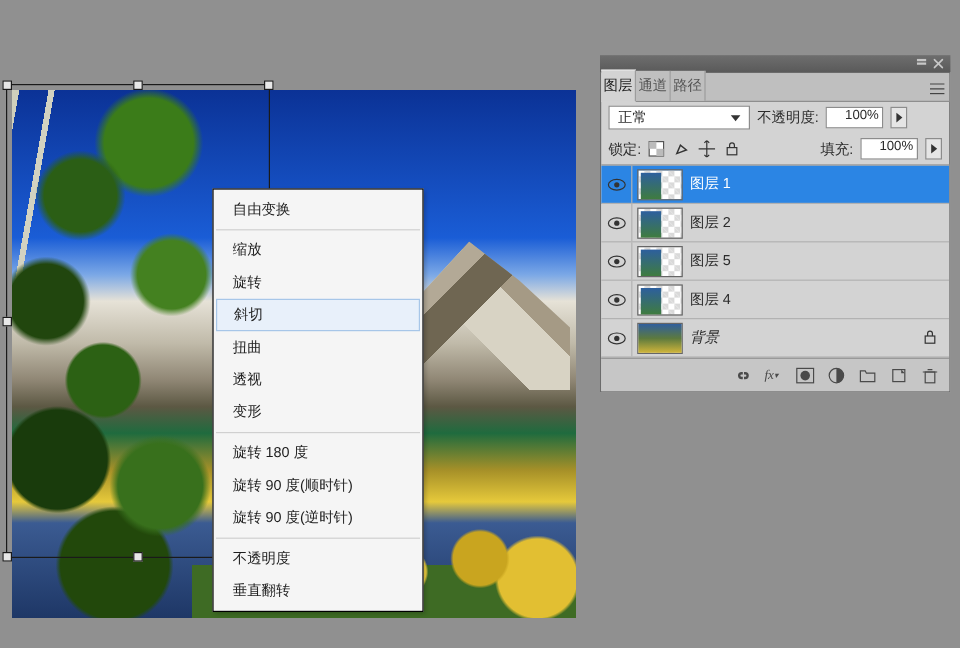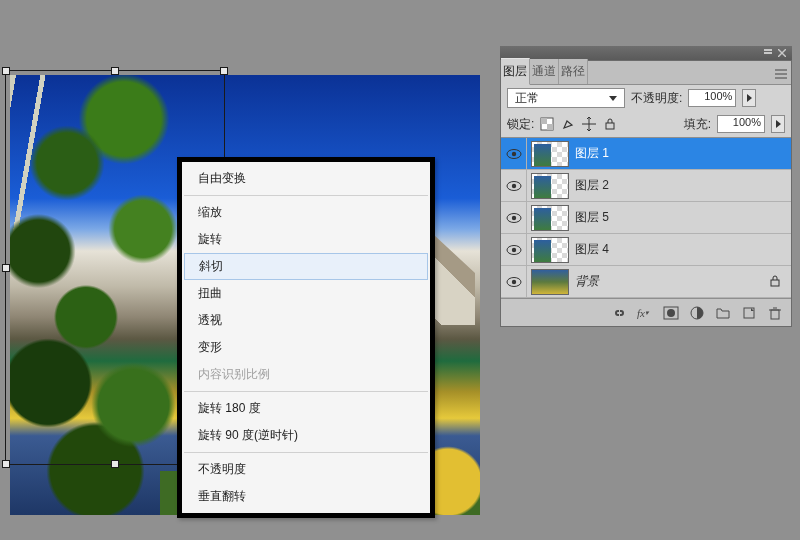--- a/index.html
+++ b/index.html
@@ -71,23 +71,23 @@
   .handle.ml { left: -4px; top: calc(50% - 4px); }
   .handle.mr { right: -4px; top: calc(50% - 4px); }
   .handle.bl { left: -4px; bottom: -4px; }
   .handle.bc { left: calc(50% - 4px); bottom: -4px; }
   .handle.br { right: -4px; bottom: -4px; }
 
   
   .context-menu {
     position: absolute;
     left: 177px; top: 157px;
-    width: 258px;
+    width: 176px;
     background: #f5f5f5;
-    border: 5px solid #000000;
+    border: 1px solid #000000;
     font-size: 12px;
     color: #1d1d1d;
     box-shadow: 2px 2px 4px rgba(0,0,0,0.25);
     padding: 3px 0;
   }
   .context-menu .item {
     padding: 4px 16px;
     line-height: 19px;
     white-space: nowrap;
   }
@@ -268,23 +268,23 @@
 
 <div class="context-menu" id="ctx">
     <div class="item">自由变换</div>
     <div class="sep"></div>
     <div class="item">缩放</div>
     <div class="item">旋转</div>
     <div class="item highlight">斜切</div>
     <div class="item">扭曲</div>
     <div class="item">透视</div>
     <div class="item">变形</div>
-    <div class="item disabled">内容识别比例</div>
     <div class="sep"></div>
     <div class="item">旋转 180 度</div>
+    <div class="item">旋转 90 度(顺时针)</div>
     <div class="item">旋转 90 度(逆时针)</div>
     <div class="sep"></div>
     <div class="item">不透明度</div>
     <div class="item">垂直翻转</div>
   </div>
 
 <div class="panel-wrap">
   <div class="panel-titlebar">
     <span class="ticon">
       <svg viewBox="0 0 8 8">

